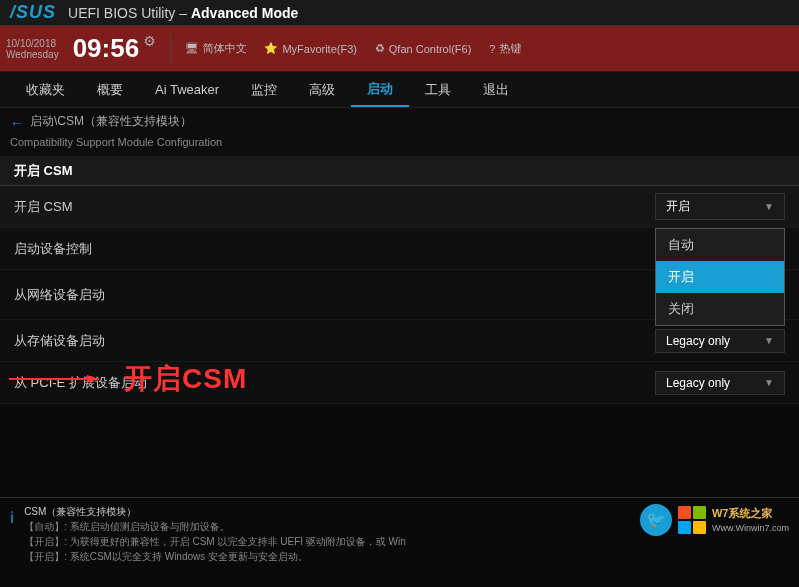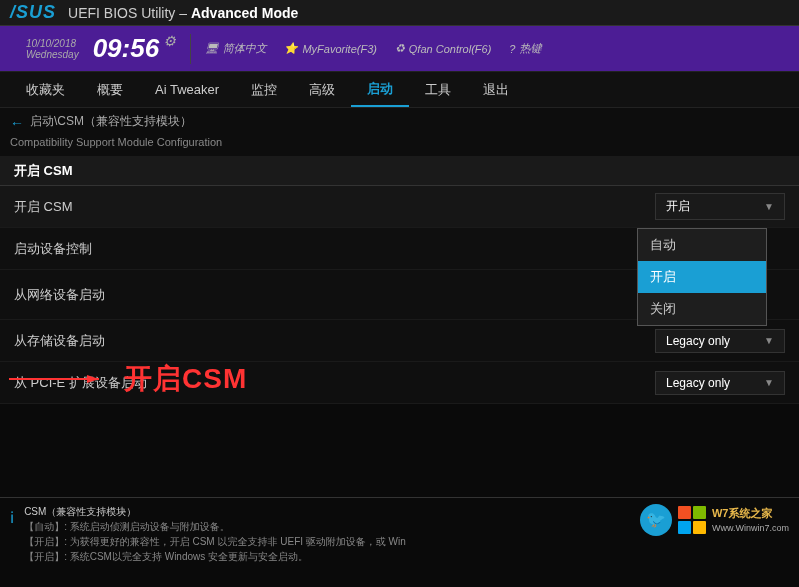--- a/index.html
+++ b/index.html
@@ -34,28 +34,27 @@
       font-size: 14px;
       flex: 1;
     }
     .title-text span {
       color: #fff;
       font-weight: bold;
     }
 
     
     .datetime-bar {
-      background: #4c1d95;
-      display: flex;
-      align-items: center;
-      padding: 4px 26px;
+      background: #7f1d1d;
+      display: flex;
+      align-items: center;
+      padding: 4px 6px;
       height: 46px;
       border-bottom: 1px solid #222;
       gap: 14px;
-      font-style: italic;
     }
     .datetime-block {
       display: flex;
       flex-direction: column;
       color: #aaa;
       font-size: 10px;
     }
     .gear-icon {
       color: #aaa;
       font-size: 14px;
@@ -177,21 +176,21 @@
     .dropdown-arrow {
       color: #888;
       font-size: 10px;
       margin-left: 8px;
     }
 
     
     .dropdown-overlay {
       position: absolute;
       top: 42px;
-      right: 32px;
+      right: 14px;
       background: #1e1e1e;
       border: 1px solid #555;
       z-index: 100;
       min-width: 130px;
     }
     .dropdown-item {
       padding: 7px 12px;
       font-size: 13px;
       color: #ccc;
       cursor: pointer;

